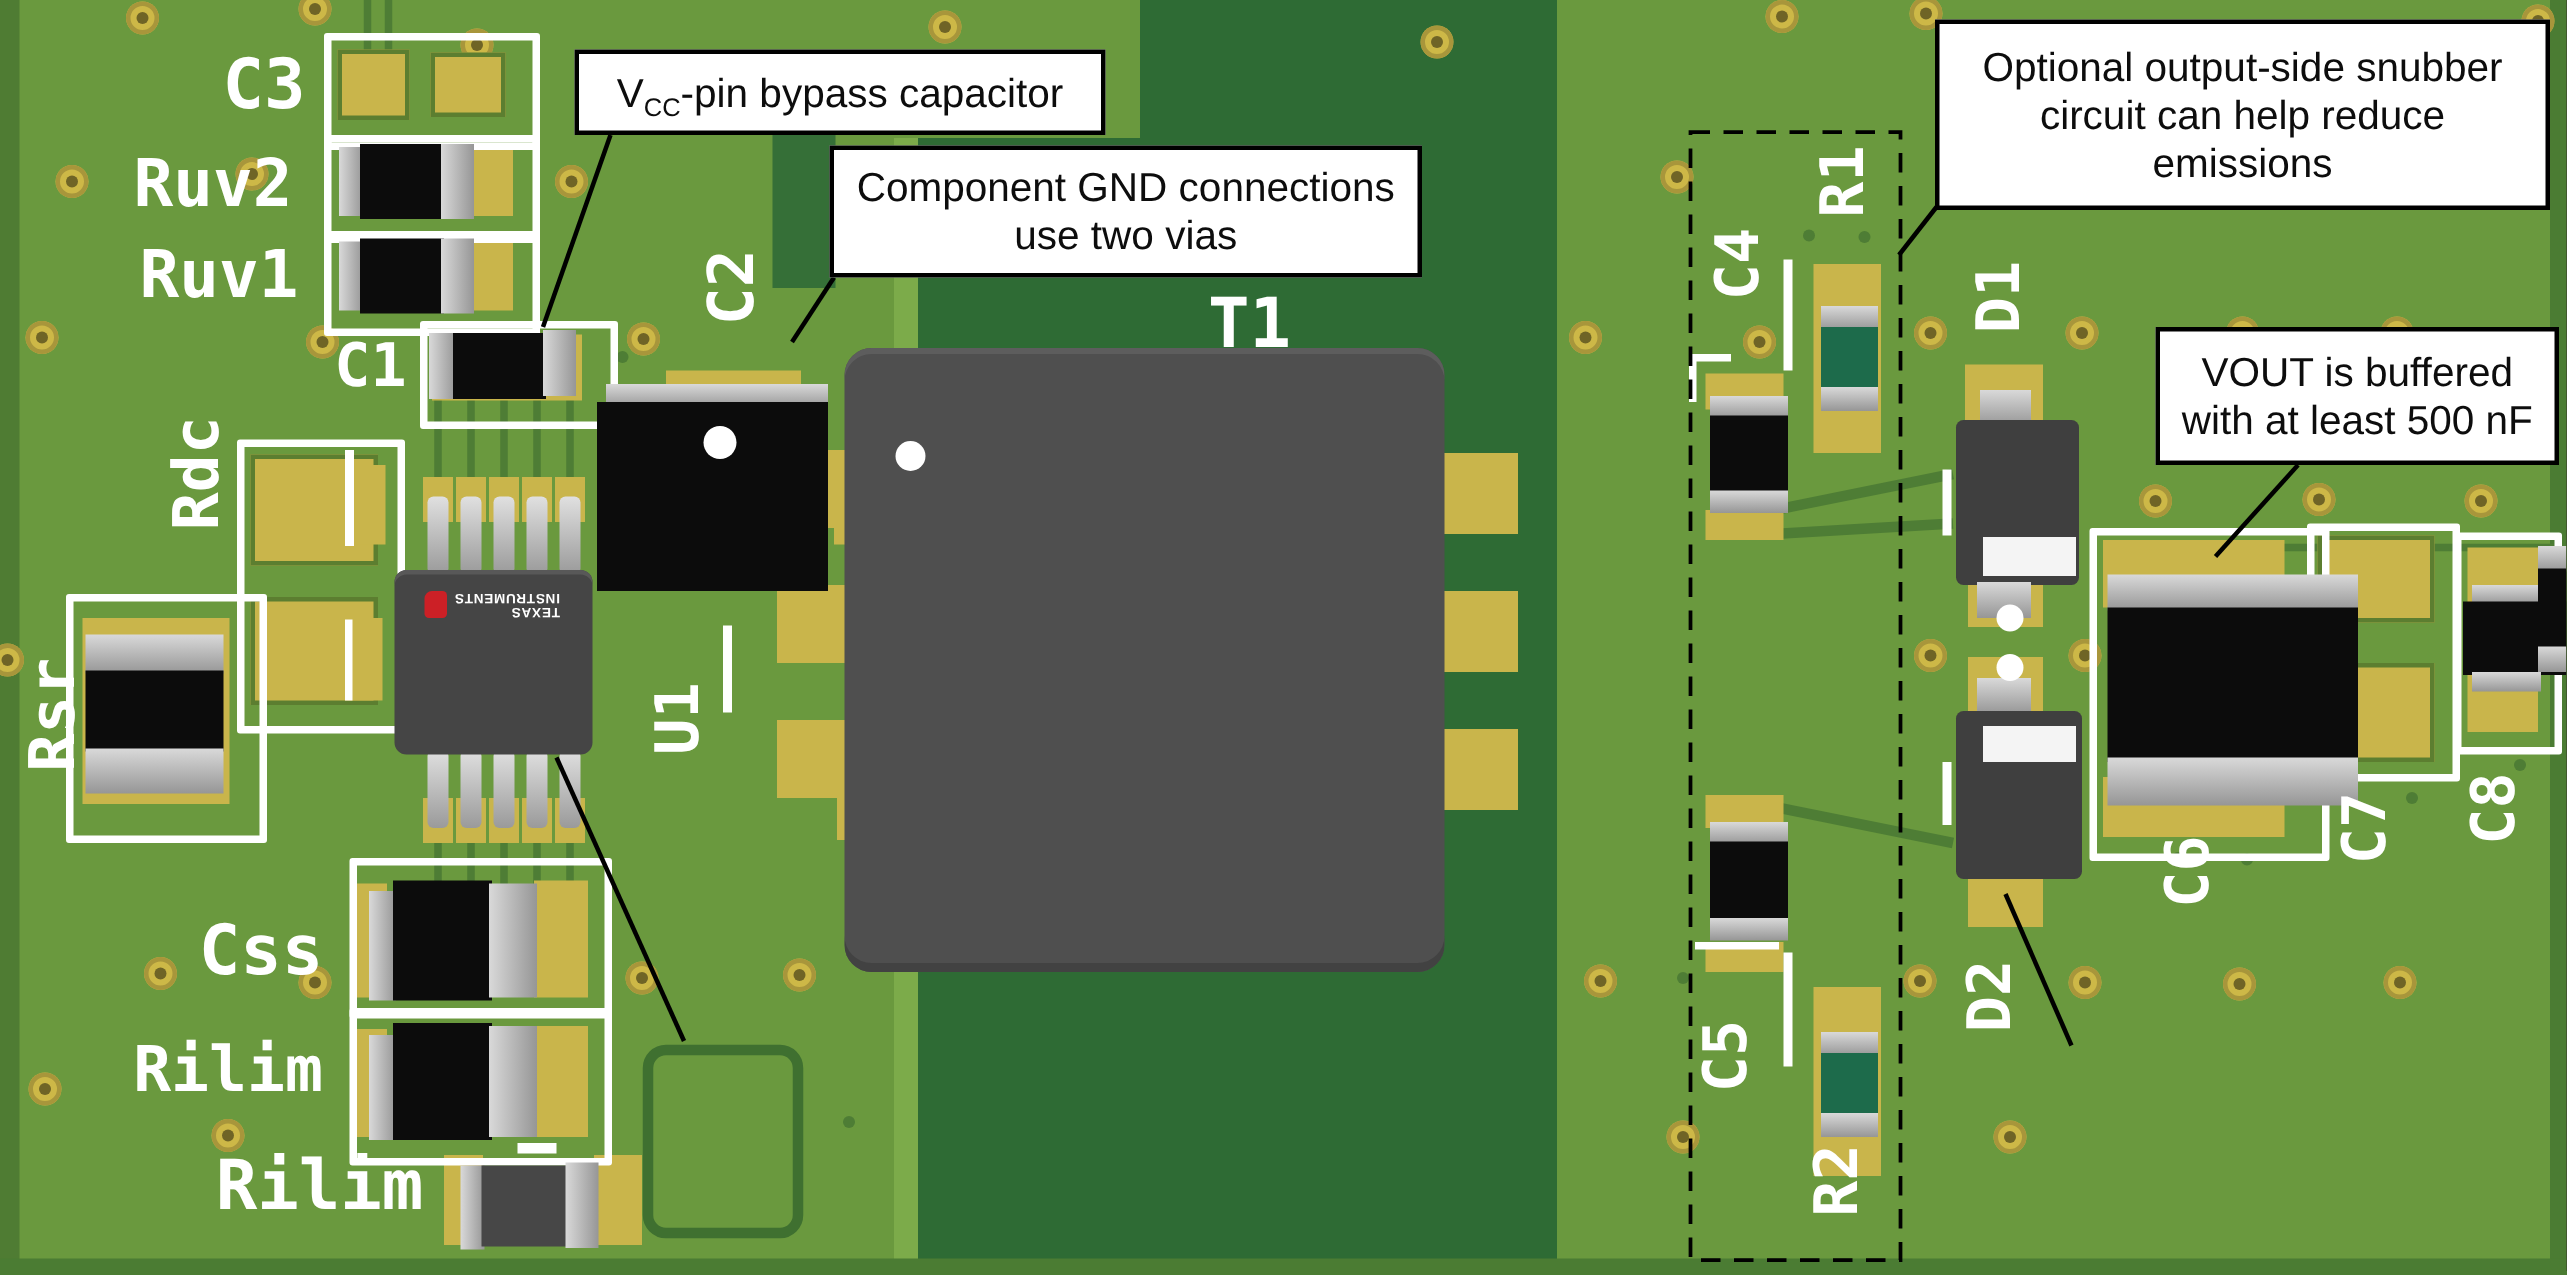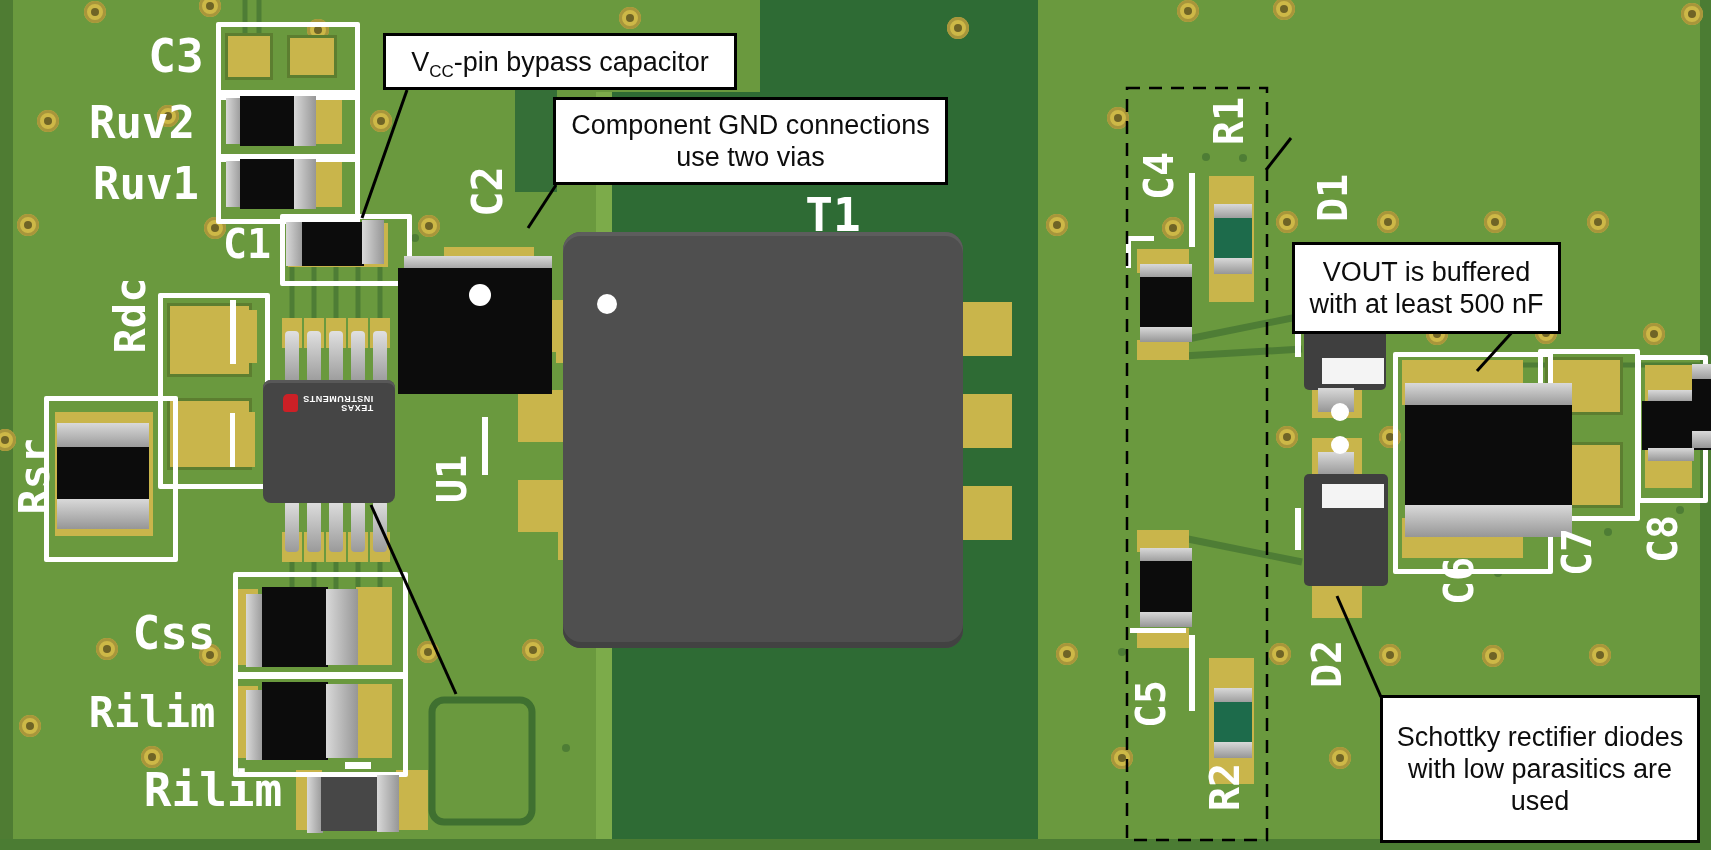--- a/index.html
+++ b/index.html
@@ -400,16 +400,16 @@
       <line x1="1381" y1="697" x2="1337" y2="596"></line>
     </g>
   </svg>
 
   <div class="callout z-call" style="left:553px;top:97px;width:395px;height:88px;">Component GND connections use two vias</div>
   <div class="callout z-call" style="left:383px;top:33px;width:354px;height:57px;">
     <span>
       <span>V</span><sub>CC</sub><span>-pin bypass capacitor</span>
     </span>
   </div>
-  <div class="callout z-call" style="left:1292px;top:218px;width:269px;height:92px;margin-top:24px;">VOUT is buffered with at least 500 nF</div>
-  <div class="callout z-call" style="left:1380px;top:695px;width:320px;height:148px;">Schottky rectifier diodes with low parasitics are used</div>
+  <div class="callout z-call" style="left:1290px;top:13px;width:410px;height:127px;">Optional output-side snubber circuit can help reduce emissions</div>
+  <div class="callout z-call" style="left:1437px;top:218px;width:269px;height:92px;">VOUT is buffered with at least 500 nF</div>
 
 </div>
 
 </body></html>

